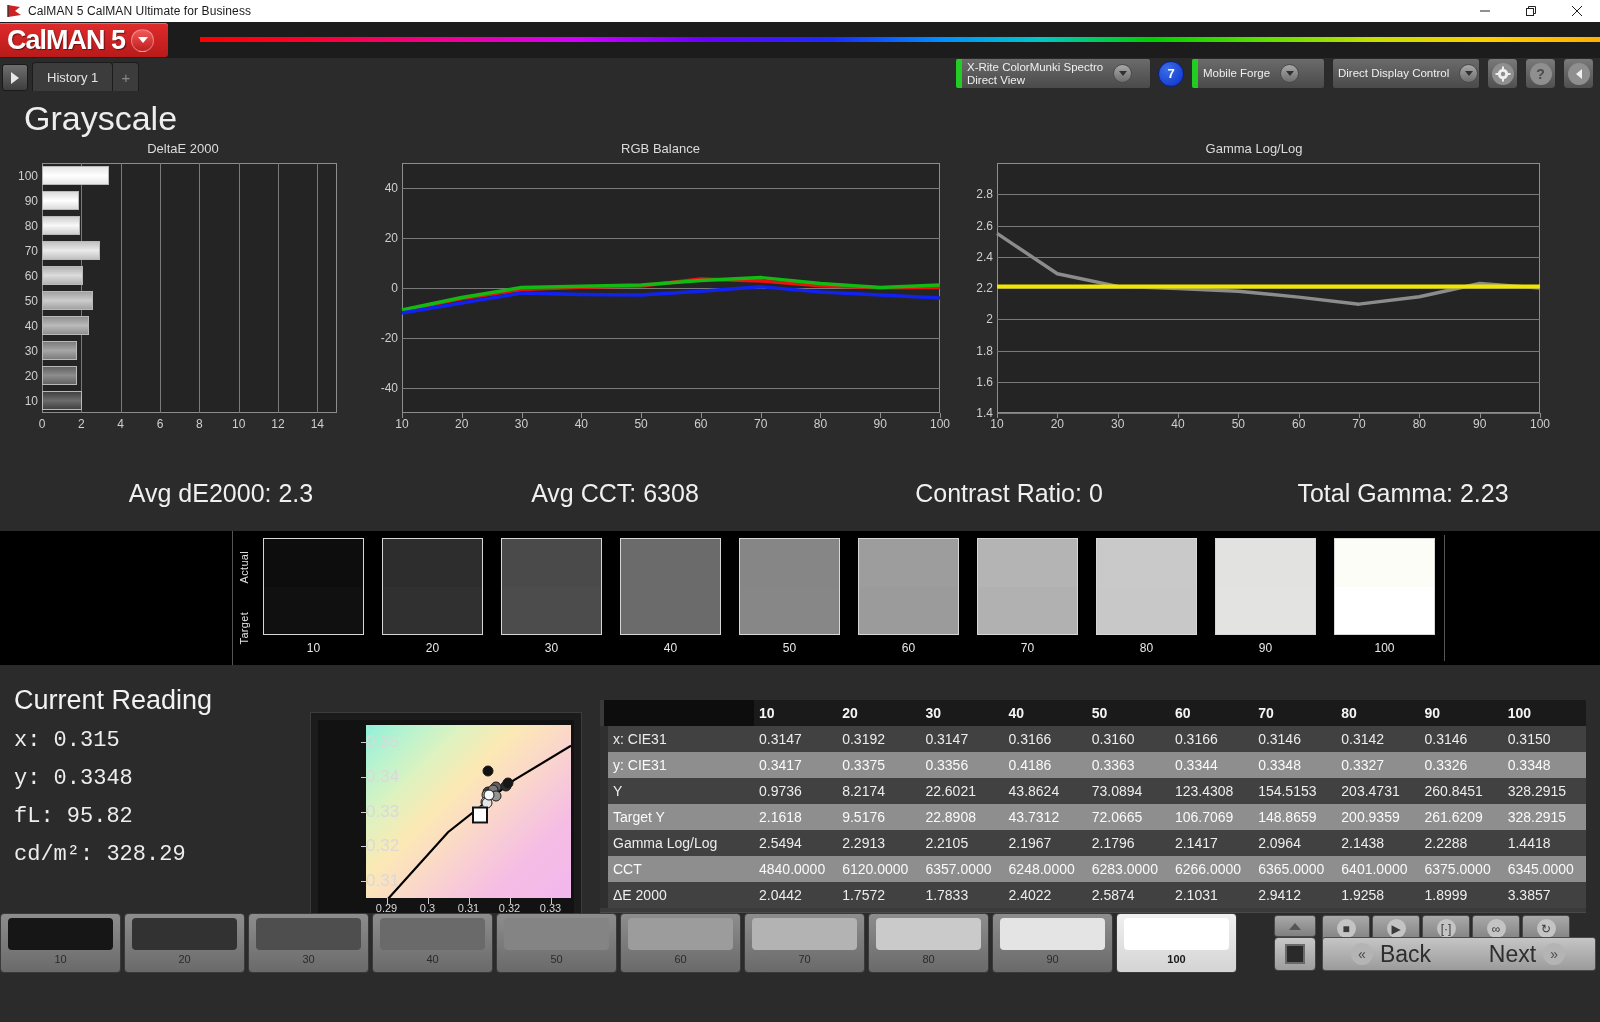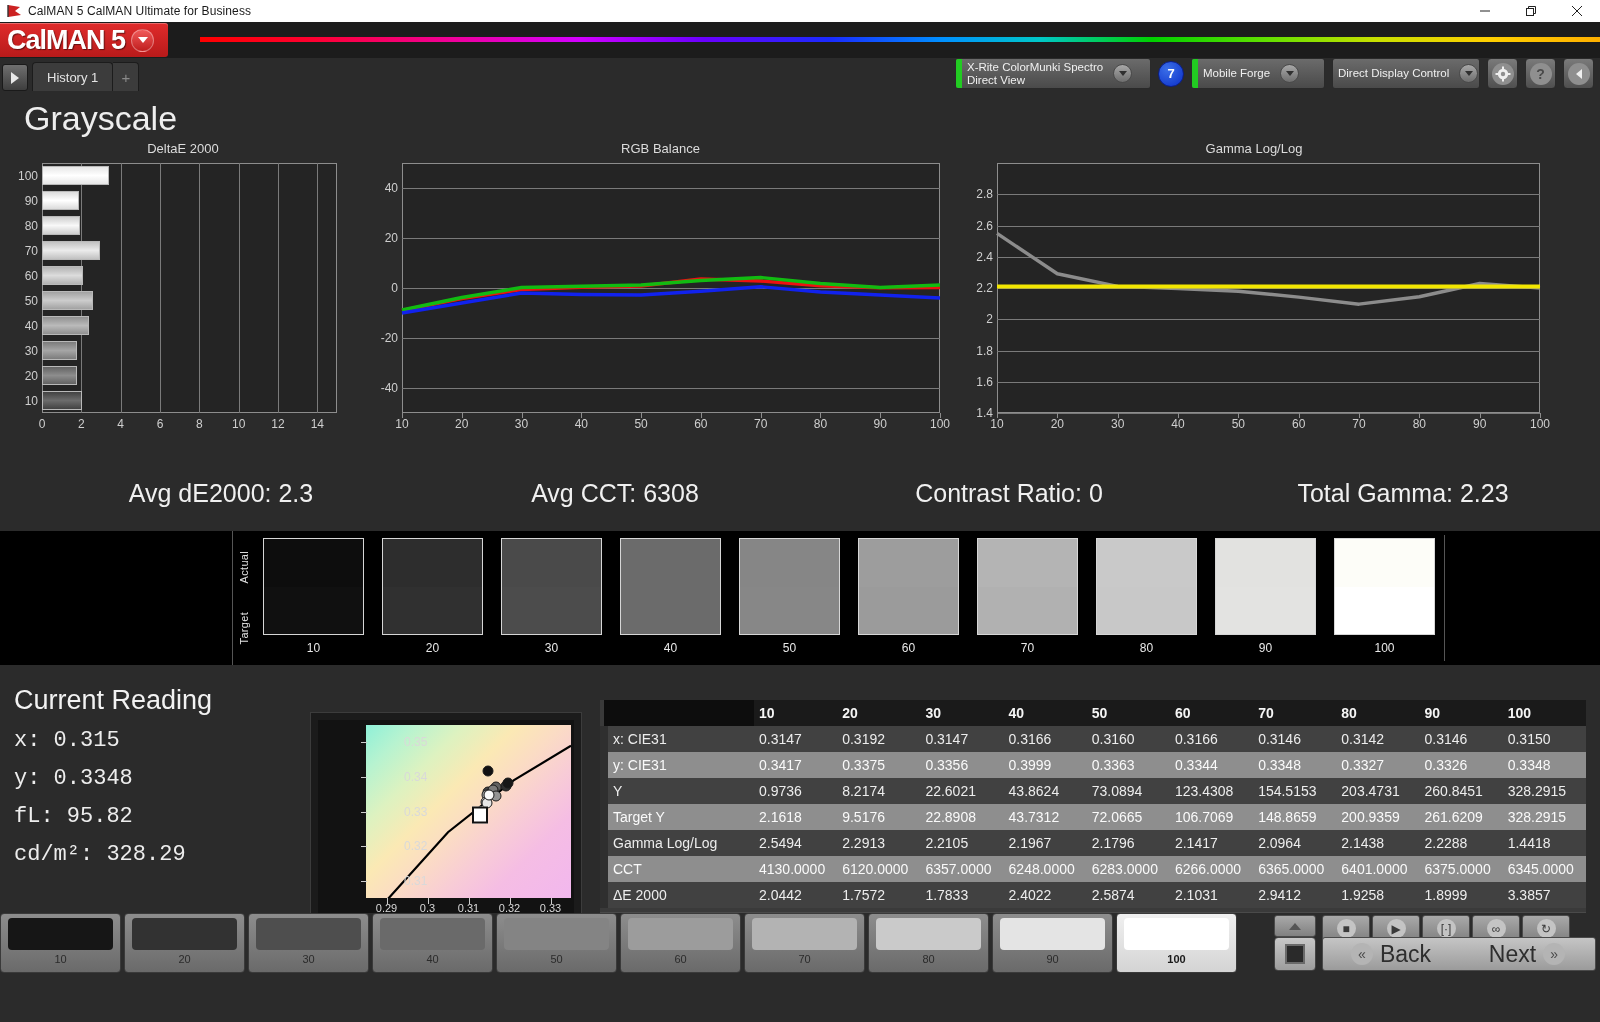--- a/index.html
+++ b/index.html
@@ -139,21 +139,21 @@
   #cie-plot { position: relative; width: 100%; height: 100%; background: #121212; }
   #cie-canvas {
     position: absolute; left: 48px; top: 5px; right: 3px; bottom: 28px;
     background:
       linear-gradient(to bottom right, rgba(0,0,0,0) 40%, rgba(0,0,0,0) 100%),
       linear-gradient(135deg,
         #8ff0d8 0%, #b6f3d0 12%, #ddf2c0 26%,
         #fbe9b4 40%, #fbdcc4 52%, #f8ccd6 65%,
         #f5bde4 78%, #f2b7ee 100%);
   }
-  .cie-ylbl { position: absolute; right: 100%; color: #d9d9d9; font-size: 12px; transform: translateY(-50%); padding-right: 4px; white-space: nowrap; margin-left: 38px; }
+  .cie-ylbl { position: absolute; right: 100%; color: #d9d9d9; font-size: 17px; transform: translateY(-50%); padding-right: 4px; white-space: nowrap; }
   .cie-xlbl { position: absolute; top: 100%; color: #d9d9d9; font-size: 11px; transform: translateX(-50%); padding-top: 4px; white-space: nowrap; }
   .cie-pt { position: absolute; width: 11px; height: 11px; border-radius: 50%; transform: translate(-50%,-50%); border: 1px solid #1a1a1a; }
   #cie-target {
     position: absolute; width: 16px; height: 17px; border: 2px solid #111; background: #fff;
     transform: translate(-50%,-50%);
   }
   
   #table-wrap { position: absolute; left: 600px; top: 700px; right: 14px; height: 220px; background: #3a3a3a; }
   table { border-collapse: collapse; width: 100%; table-layout: fixed; }
   th, td { font-size: 14px; color: #ededed; text-align: left; height: 26px; padding: 0 5px; white-space: nowrap; }
@@ -642,21 +642,21 @@
           <td>0.3146</td>
           <td>0.3142</td>
           <td>0.3146</td>
           <td>0.3150</td>
         </tr>
         <tr>
           <td class="rowhead">y: CIE31</td>
           <td>0.3417</td>
           <td>0.3375</td>
           <td>0.3356</td>
-          <td>0.3999</td>
+          <td>0.4186</td>
           <td>0.3363</td>
           <td>0.3344</td>
           <td>0.3348</td>
           <td>0.3327</td>
           <td>0.3326</td>
           <td>0.3348</td>
         </tr>
         <tr>
           <td class="rowhead">Y</td>
           <td>0.9736</td>
@@ -691,21 +691,21 @@
           <td>2.1967</td>
           <td>2.1796</td>
           <td>2.1417</td>
           <td>2.0964</td>
           <td>2.1438</td>
           <td>2.2288</td>
           <td>1.4418</td>
         </tr>
         <tr>
           <td class="rowhead">CCT</td>
-          <td>4130.0000</td>
+          <td>4840.0000</td>
           <td>6120.0000</td>
           <td>6357.0000</td>
           <td>6248.0000</td>
           <td>6283.0000</td>
           <td>6266.0000</td>
           <td>6365.0000</td>
           <td>6401.0000</td>
           <td>6375.0000</td>
           <td>6345.0000</td>
         </tr>

